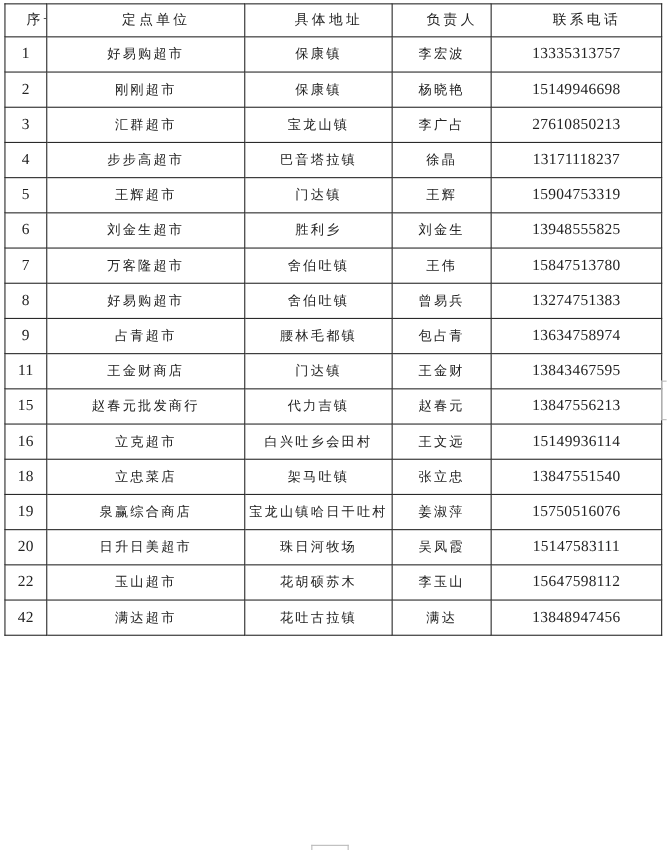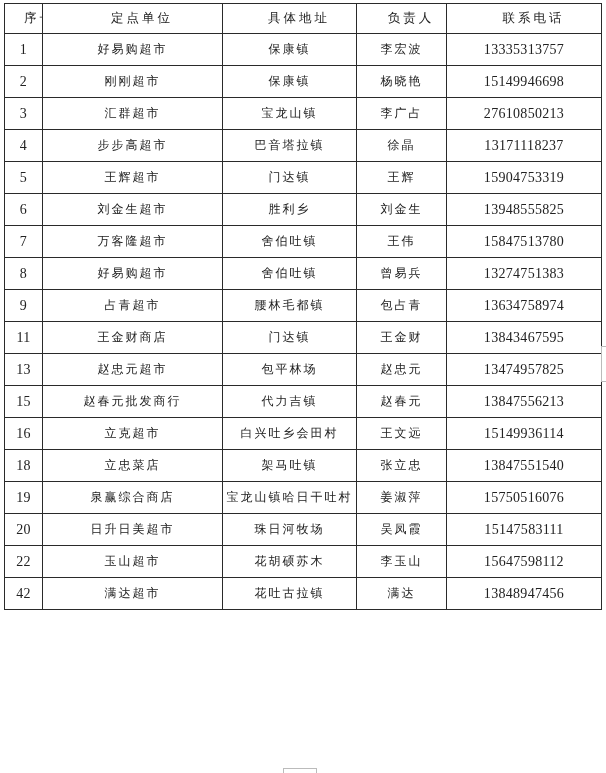--- a/index.html
+++ b/index.html
@@ -163,27 +163,20 @@
         <td class="phone">13634758974</td>
       </tr>
       <tr>
         <td class="num">11</td>
         <td>王金财商店</td>
         <td>门达镇</td>
         <td>王金财</td>
         <td class="phone">13843467595</td>
       </tr>
       <tr>
-        <td class="num">13</td>
-        <td>赵忠元超市</td>
-        <td>包平林场</td>
-        <td>赵忠元</td>
-        <td class="phone">13474957825</td>
-      </tr>
-      <tr>
         <td class="num">15</td>
         <td>赵春元批发商行</td>
         <td>代力吉镇</td>
         <td>赵春元</td>
         <td class="phone">13847556213</td>
       </tr>
       <tr>
         <td class="num">16</td>
         <td>立克超市</td>
         <td>白兴吐乡会田村</td>

